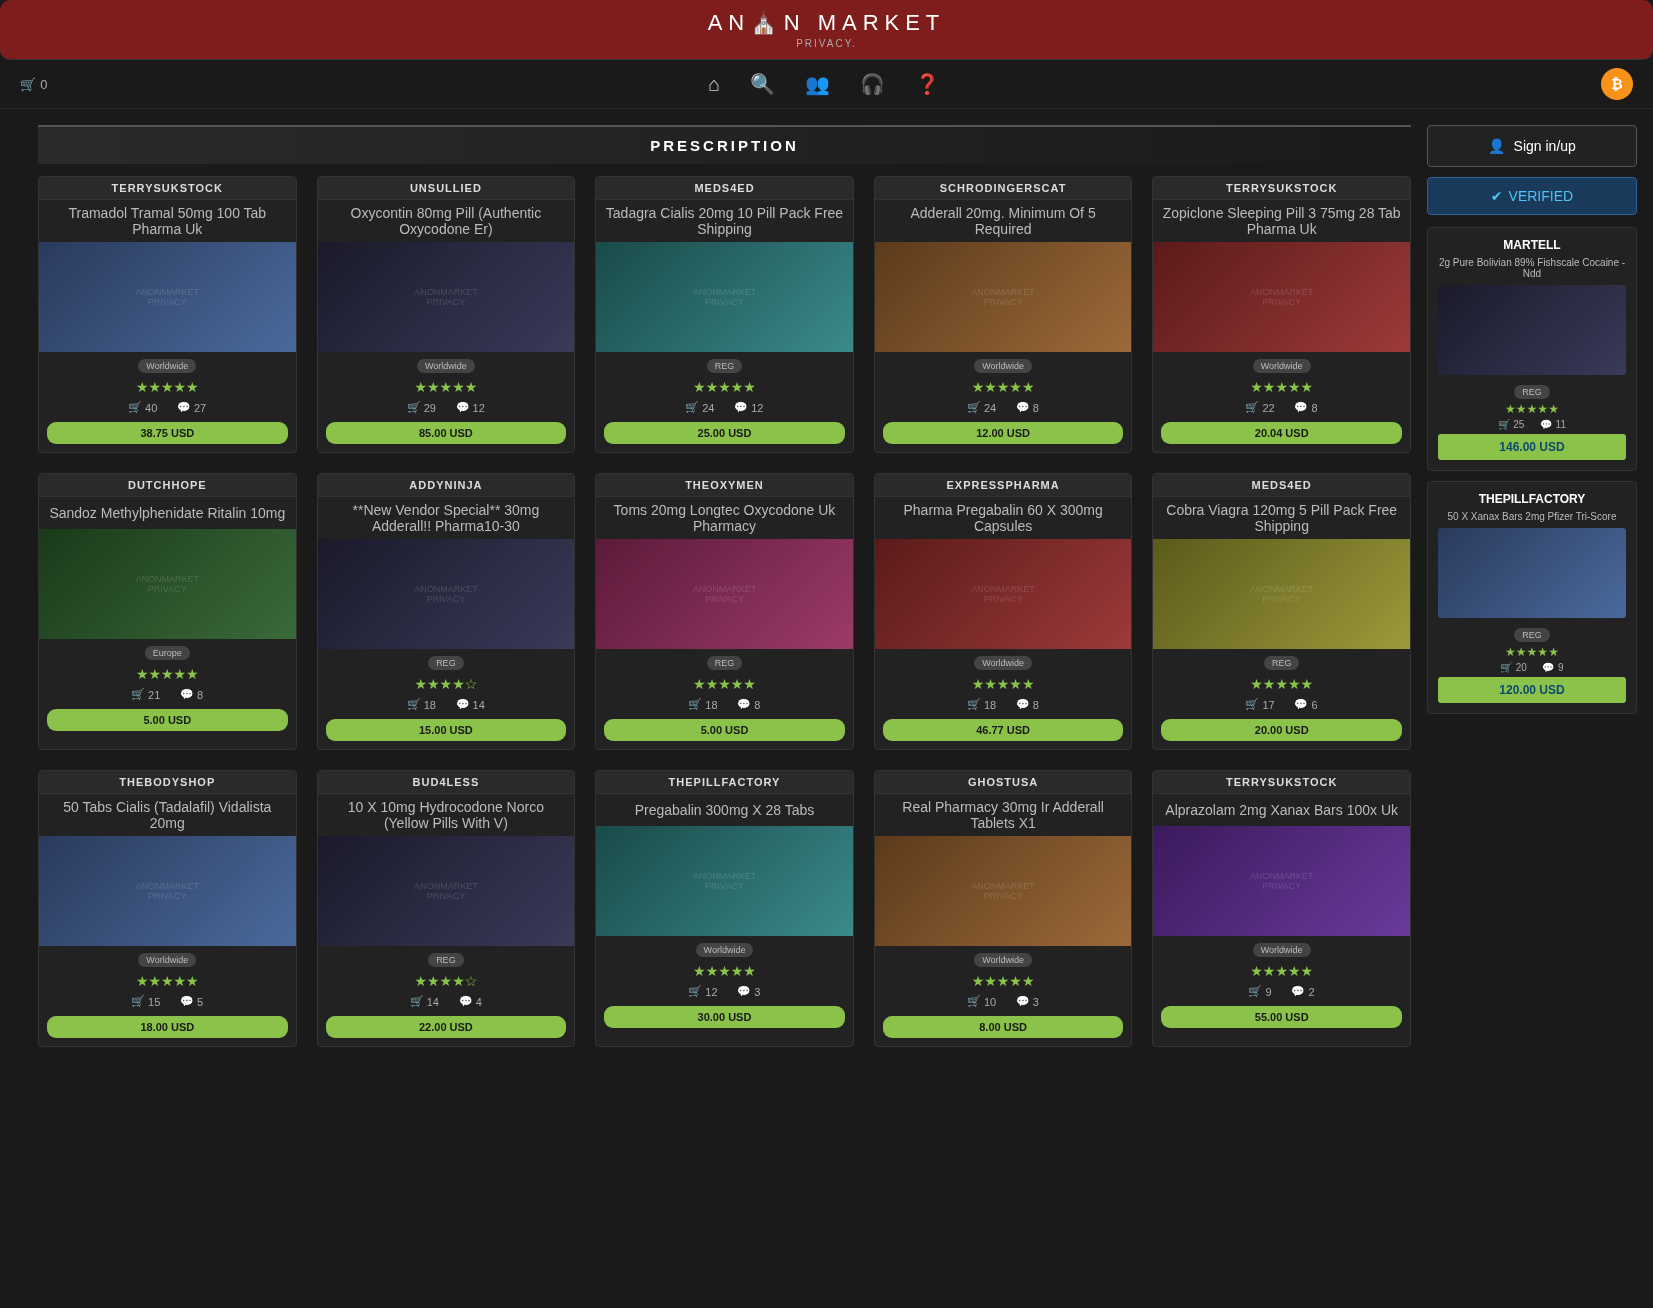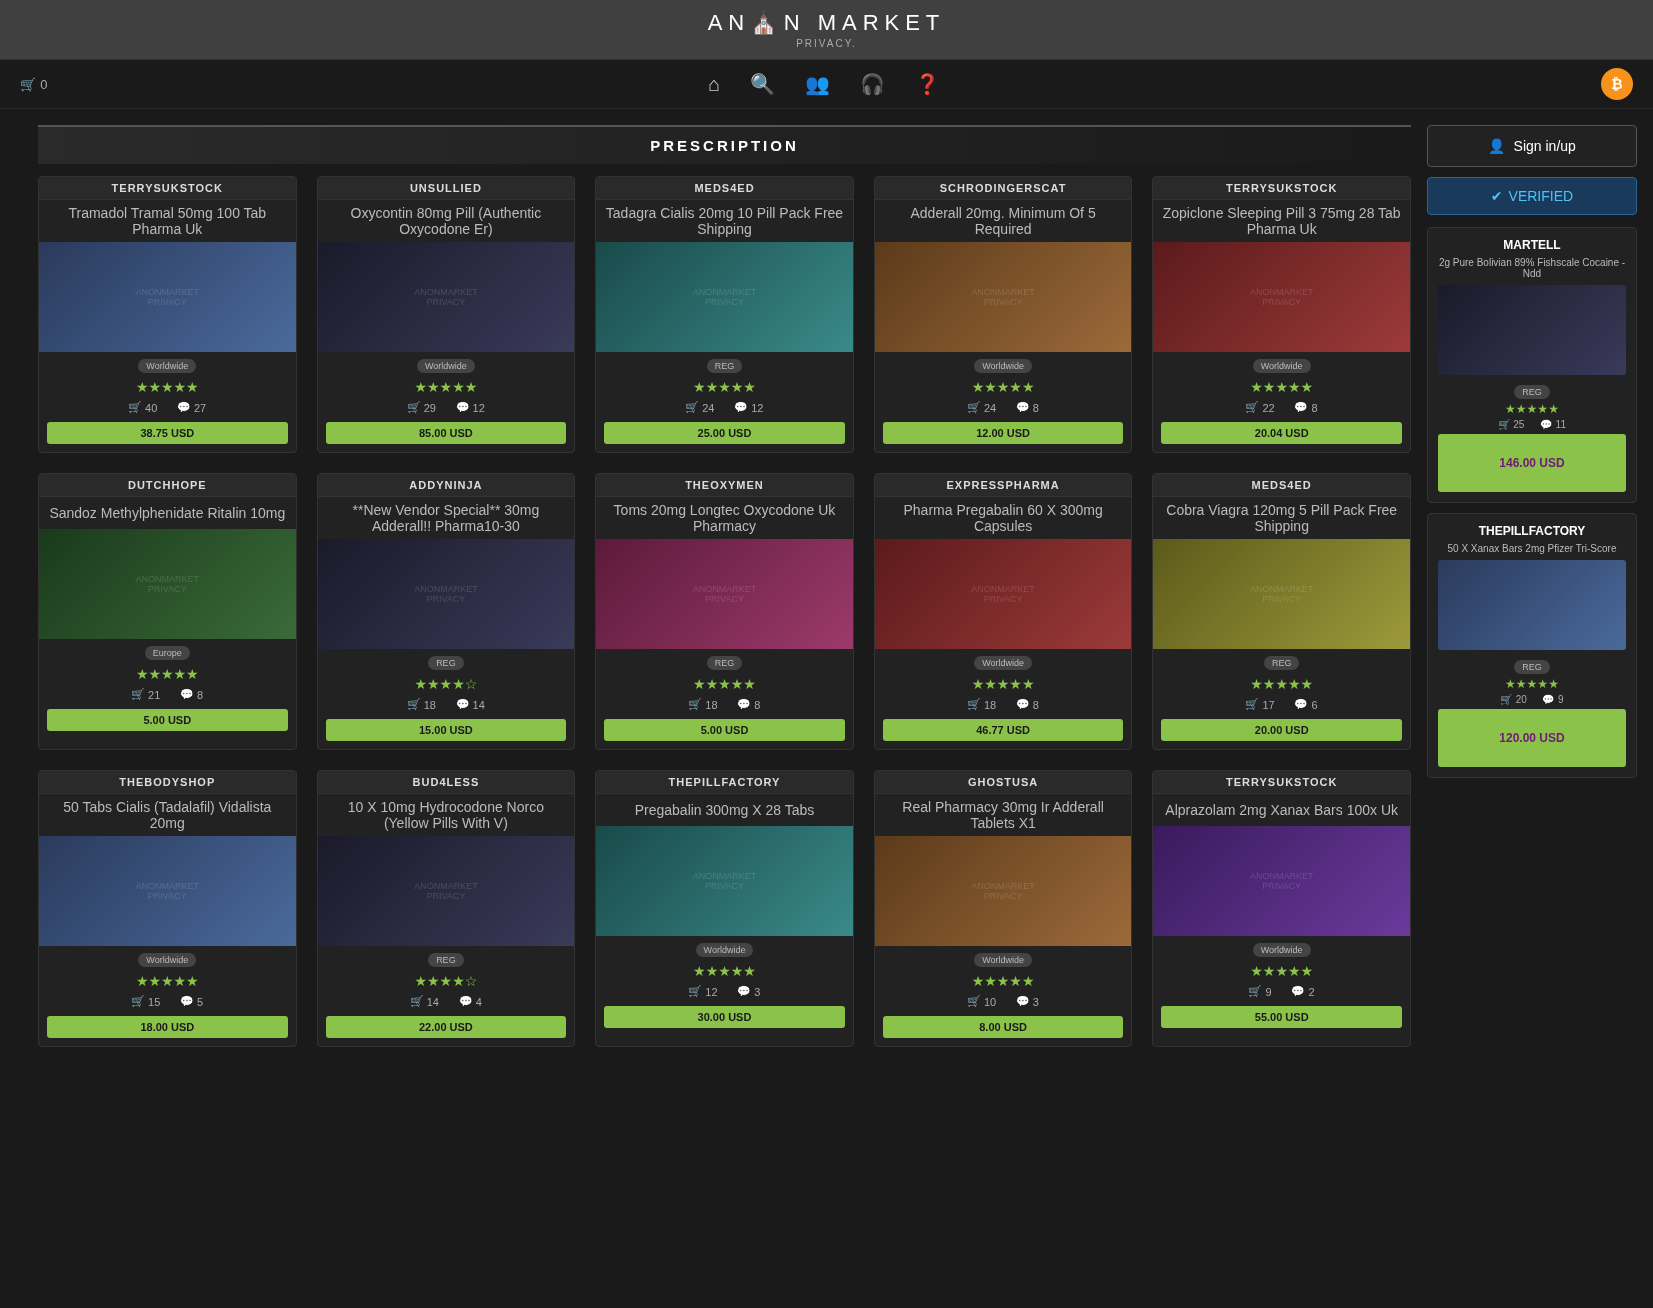--- a/index.html
+++ b/index.html
@@ -1,19 +1,19 @@
 <!DOCTYPE html>
 <html><head>
   <meta charset="utf-8">
   <style>
     * { box-sizing: border-box; margin: 0; padding: 0; }
     body { background: #1a1a1a; color: #fff; font-family: Arial, sans-serif; min-height: 1308px; }
 
     
-    .header { background: #404040; padding: 10px 20px; text-align: center; border-bottom: 1px solid #333; }
+    .header { background: #7f1d1d; padding: 10px 20px; text-align: center; border-bottom: 1px solid #333; border-radius: 10px; }
     .header-title { font-size: 22px; letter-spacing: 6px; font-weight: 300; color: #fff; }
     .header-sub { font-size: 10px; color: #aaa; letter-spacing: 2px; margin-top: 2px; }
 
     
     .navbar { background: #1a1a1a; display: flex; align-items: center; justify-content: space-between; padding: 8px 20px; border-bottom: 1px solid #2a2a2a; }
     .nav-left { display: flex; align-items: center; gap: 4px; font-size: 13px; color: #aaa; }
     .nav-center { display: flex; align-items: center; gap: 30px; }
     .nav-icon { color: #ccc; font-size: 20px; cursor: pointer; }
     .nav-right { }
     .bitcoin-icon { width: 32px; height: 32px; background: #f7931a; border-radius: 50%; display: flex; align-items: center; justify-content: center; font-weight: bold; font-size: 14px; color: #fff; cursor: pointer; }
@@ -30,36 +30,36 @@
     .product-grid { display: grid; grid-template-columns: repeat(5, 1fr); gap: 20px; }
     .product-card { background: #222; border: 1px solid #333; border-radius: 4px; overflow: hidden; }
     .product-card-vendor { background: #2a2a2a; text-align: center; padding: 5px; font-size: 11px; font-weight: bold; color: #ddd; letter-spacing: 1px; border-bottom: 1px solid #333; }
     .product-card-title { font-size: 14px; color: #bbb; text-align: center; padding: 5px 6px; min-height: 32px; display: flex; align-items: center; justify-content: center; }
     .product-card-img { width: 100%; height: 110px; background: #333; display: flex; align-items: center; justify-content: center; overflow: hidden; position: relative; }
     .product-card-badge { text-align: center; padding: 3px; }
     .badge { display: inline-block; background: #444; color: #bbb; font-size: 9px; padding: 2px 8px; border-radius: 10px; }
     .stars { color: #8bc34a; font-size: 14px; text-align: center; padding: 3px 0; }
     .product-card-stats { display: flex; justify-content: center; gap: 20px; padding: 3px 0; font-size: 11px; color: #aaa; }
     .stat-item { display: flex; align-items: center; gap: 3px; }
-    .price-btn { background: #8bc34a; color: #1a1a1a; font-weight: bold; font-size: 11px; text-align: center; padding: 5px; margin: 5px 8px 8px; border-radius: 3px; cursor: pointer; }
+    .price-btn { background: #8bc34a; color: #1a1a1a; font-weight: bold; font-size: 11px; text-align: center; padding: 5px; margin: 5px 8px 8px; border-radius: 9px; cursor: pointer; }
 
     
     .sign-in-btn { background: #222; border: 1px solid #555; border-radius: 4px; padding: 12px; text-align: center; font-size: 14px; cursor: pointer; display: flex; align-items: center; justify-content: center; gap: 8px; margin-bottom: 10px; color: #fff; }
     .sidebar-menu { background: #222; border: 1px solid #333; border-radius: 4px; overflow: hidden; margin-bottom: 12px; }
     .sidebar-item { padding: 10px 14px; border-bottom: 1px solid #2a2a2a; font-size: 13px; color: #ccc; cursor: pointer; }
     .sidebar-item:last-child { border-bottom: none; }
     .verified-btn { background: #1a3a5c; border: 1px solid #2a6496; border-radius: 4px; padding: 10px; text-align: center; font-size: 14px; color: #4fc3f7; cursor: pointer; display: flex; align-items: center; justify-content: center; gap: 6px; margin-bottom: 12px; }
     .featured-card { background: #222; border: 1px solid #333; border-radius: 4px; padding: 10px; margin-bottom: 10px; }
     .featured-vendor { font-size: 12px; font-weight: bold; text-align: center; margin-bottom: 5px; color: #fff; }
     .featured-title { font-size: 10px; color: #bbb; text-align: center; margin-bottom: 6px; }
     .featured-img { width: 100%; height: 90px; background: linear-gradient(135deg, #2a2a2a, #444); border-radius: 3px; margin-bottom: 6px; }
     .featured-badge-area { text-align: center; margin-bottom: 3px; }
     .featured-stars { color: #8bc34a; font-size: 12px; text-align: center; margin-bottom: 3px; }
     .featured-stats { display: flex; justify-content: center; gap: 16px; font-size: 10px; color: #aaa; margin-bottom: 4px; }
-    .featured-price { background: #8bc34a; color: #701a75; font-weight: bold; font-size: 12px; text-align: center; padding: 22px; border-radius: 3px; cursor: pointer; }
+    .featured-price { background: #8bc34a; color: #0c4a6e; font-weight: bold; font-size: 12px; text-align: center; padding: 6px; border-radius: 3px; cursor: pointer; }
 
     
     .img-blue { background: linear-gradient(135deg, #2a3a5c, #4a6a9c); }
     .img-green { background: linear-gradient(135deg, #1a3a1a, #3a6a3a); }
     .img-orange { background: linear-gradient(135deg, #5c3a1a, #9c6a3a); }
     .img-dark { background: linear-gradient(135deg, #1a1a2a, #3a3a5a); }
     .img-yellow { background: linear-gradient(135deg, #5c5a1a, #9c9a3a); }
     .img-red { background: linear-gradient(135deg, #5c1a1a, #9c3a3a); }
     .img-teal { background: linear-gradient(135deg, #1a4a4a, #3a8a8a); }
     .img-purple { background: linear-gradient(135deg, #3a1a5c, #6a3a9c); }

